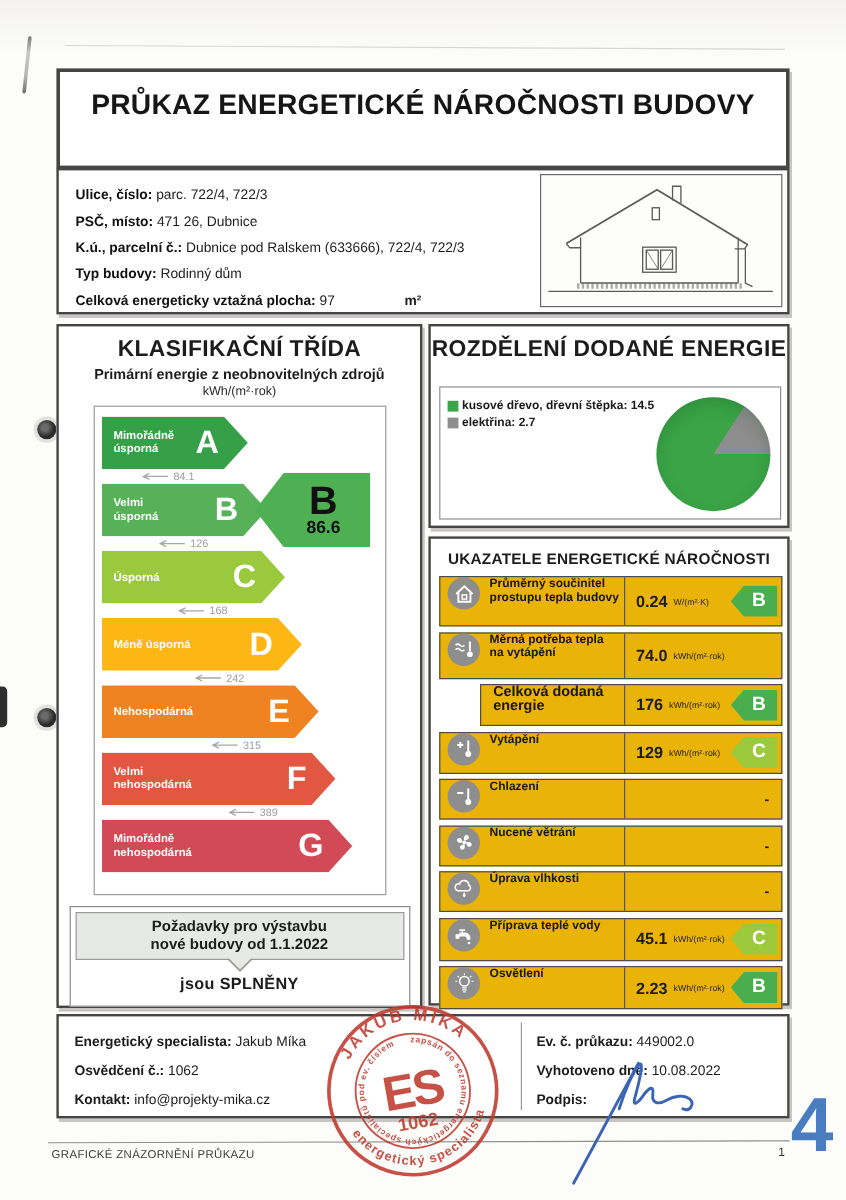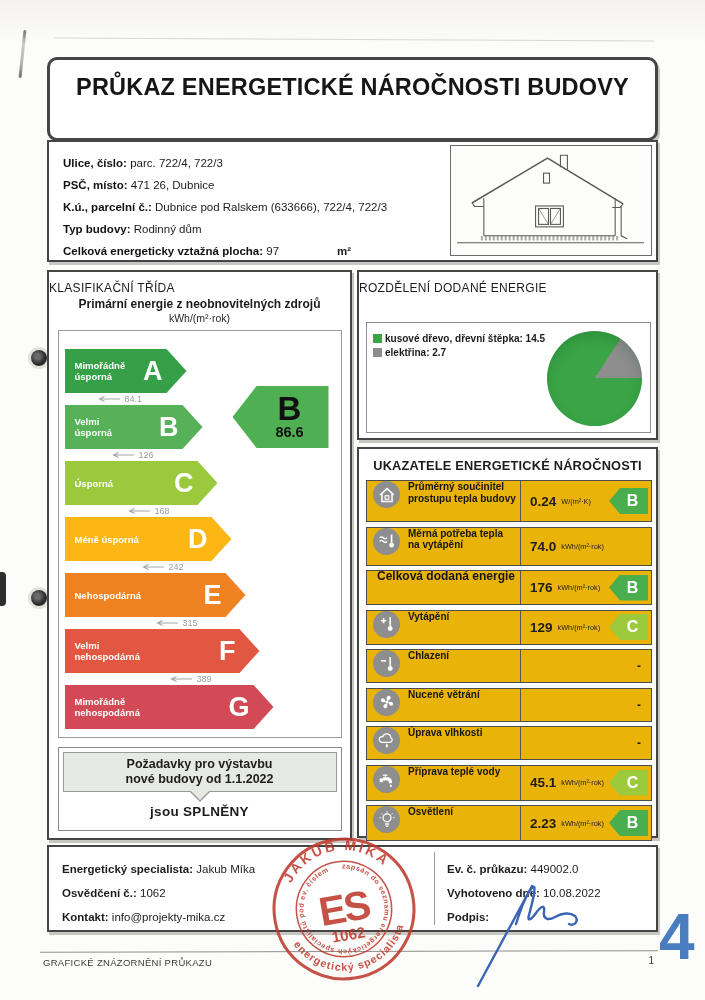--- a/index.html
+++ b/index.html
@@ -8,37 +8,37 @@
     font-family:"Liberation Sans",sans-serif;color:#1c1c1c;}
   .paper-edge-top{position:absolute;left:54px;top:39px;width:600px;height:1px;background:#d9d7d2;transform:rotate(.3deg);}
   .staple{position:absolute;left:21px;top:30px;width:3px;height:48px;background:linear-gradient(180deg,#777,#c9c9c9 30%,#b5b5b5 70%,#6e6e6e);border-radius:2px;transform:rotate(6deg);}
   .edge-mark{position:absolute;left:0;top:572px;width:6px;height:34px;background:#2e2e2e;border-radius:0 4px 4px 0;}
   .hole{position:absolute;left:31px;width:16px;height:16px;border-radius:50%;background:radial-gradient(circle at 40% 40%,#6b6b6b 0 18%,#262626 60%,#4d4d4d);box-shadow:0 0 0 3px #e3e1dd;}
   .hole.h1{top:350px;} .hole.h2{top:590px;}
 
   .box{position:absolute;background:#fff;border:2.5px solid #454545;box-shadow:2px 3px 0 #c8c6c2;box-sizing:border-box;}
 
   
-  .title-box{left:47px;top:57px;width:611px;height:84px;border-width:3px;text-align:center;border-radius:10px;}
+  .title-box{left:47px;top:57px;width:611px;height:84px;border-width:3px;text-align:center;}
   .main-title{margin-top:14px;font-size:23.5px;font-weight:bold;letter-spacing:.2px;color:#161616;}
   .sub-title{margin-top:8px;font-size:9.3px;font-weight:bold;color:#6f6f6f;}
 
   
   .info-box{left:47px;top:140px;width:611px;height:122px;border-width:2px;}
   .info-rows{position:absolute;left:14px;top:10px;font-size:11.5px;line-height:22px;}
   .info-rows b{font-weight:bold;color:#111;}
   .info-rows .suffix{margin-left:58px;font-weight:bold;}
   .house-frame{position:absolute;right:4px;top:3px;width:202px;height:111px;border:1.5px solid #6a6a6a;background:#fdfdfc;box-sizing:border-box;}
 
   
   .left-panel{left:47px;top:270px;width:305px;height:570px;border-width:2.5px;}
-  .panel-h1{margin-top:9px;text-align:left;font-size:12px;font-weight:normal;letter-spacing:.3px;}
+  .panel-h1{margin-top:9px;text-align:center;font-size:19px;font-weight:bold;letter-spacing:.3px;}
   .panel-h2{margin-top:2px;text-align:center;font-size:12px;font-weight:bold;}
   .panel-h3{margin-top:1px;text-align:center;font-size:10.5px;color:#2a2a2a;}
-  .scale-box{position:relative;margin:6px auto 0;width:284px;height:408px;border:1.2px solid #9a9a9a;padding:18px 0 0 6px;box-sizing:border-box;}
+  .scale-box{position:relative;margin:6px auto 0;width:244px;height:408px;border:1.2px solid #9a9a9a;padding:8px 0 0 6px;box-sizing:border-box;}
   .class-row{height:44px;margin-bottom:0;}
   .class-arrow{position:relative;height:44px;display:flex;align-items:center;
     clip-path:polygon(0 0,calc(100% - 20px) 0,100% 50%,calc(100% - 20px) 100%,0 100%);}
   .class-label{width:92px;padding-left:10px;font-size:9.5px;font-weight:bold;color:#fff;line-height:11px;white-space:pre-line;}
   .class-letter{position:absolute;right:24px;top:50%;transform:translateY(-50%);font-size:27px;font-weight:bold;color:#fff;}
   .threshold-row{height:12px;display:flex;align-items:center;gap:4px;}
   .th-val{font-size:9px;color:#9d9d9d;}
   .rating-arrow{position:absolute;right:12px;top:55px;width:96px;height:62px;
     clip-path:polygon(0 50%,24px 0,100% 0,100% 100%,24px 100%);
     display:flex;flex-direction:column;align-items:center;justify-content:center;padding-left:18px;box-sizing:border-box;}
@@ -57,21 +57,21 @@
   .legend{position:absolute;left:6px;top:9px;}
   .legend-item{display:flex;align-items:flex-start;gap:3px;font-size:10px;font-weight:bold;line-height:14px;color:#1a1a1a;}
   .legend-swatch{width:9px;height:9px;margin-top:2px;flex:none;}
   .pie{position:absolute;left:180px;top:8px;width:95px;height:95px;border-radius:50%;}
 
   
   .ind-panel{left:357px;top:447px;width:301px;height:391px;border-width:2.5px;}
   .ind-title{margin-top:9px;text-align:center;font-size:12.8px;font-weight:bold;letter-spacing:.2px;}
   .ind-rows{position:absolute;left:7px;top:31px;width:286px;}
   .ind-row{position:relative;display:flex;align-items:flex-start;border:1.5px solid #4c4c4c;background:#eab308;height:32px;margin-bottom:4.5px;box-sizing:content-box;}
-  .ind-row.r0{height:40px;} .ind-row.r1{height:37px;} .ind-row.r2{height:33px;} .ind-row.r3{height:33px;}
+  .ind-row.r0{height:40px;} .ind-row.r1{height:37px;} .ind-row.r2{height:33px;margin-left:34px;} .ind-row.r3{height:33px;}
   .ind-row.r7{height:34px;} .ind-row.r8{height:34px;}
   .ind-icon{width:27px;height:27px;border-radius:50%;background:#8e8e8e;margin:0 8px 0 6px;flex:none;display:flex;align-items:center;justify-content:center;}
   .ind-icon svg{width:22px;height:22px;}
   .ind-label{flex:1;font-size:10px;font-weight:bold;line-height:11.5px;color:#151515;padding-right:4px;}
   .ind-row.emph .ind-label{font-size:12px;padding-left:10px;}
   .ind-value-cell{position:relative;width:131px;align-self:stretch;border-left:1.2px solid #555;display:flex;align-items:center;flex:none;box-sizing:border-box;padding-left:9px;gap:5px;}
   .ind-value{font-size:13.5px;font-weight:bold;}
   .ind-unit{font-size:7.3px;color:#222;}
   .grade-badge{position:absolute;right:3px;top:50%;transform:translateY(-50%);width:39px;height:26px;
     clip-path:polygon(0 50%,11px 0,100% 0,100% 100%,11px 100%);display:flex;align-items:center;justify-content:center;padding-left:8px;box-sizing:border-box;}

